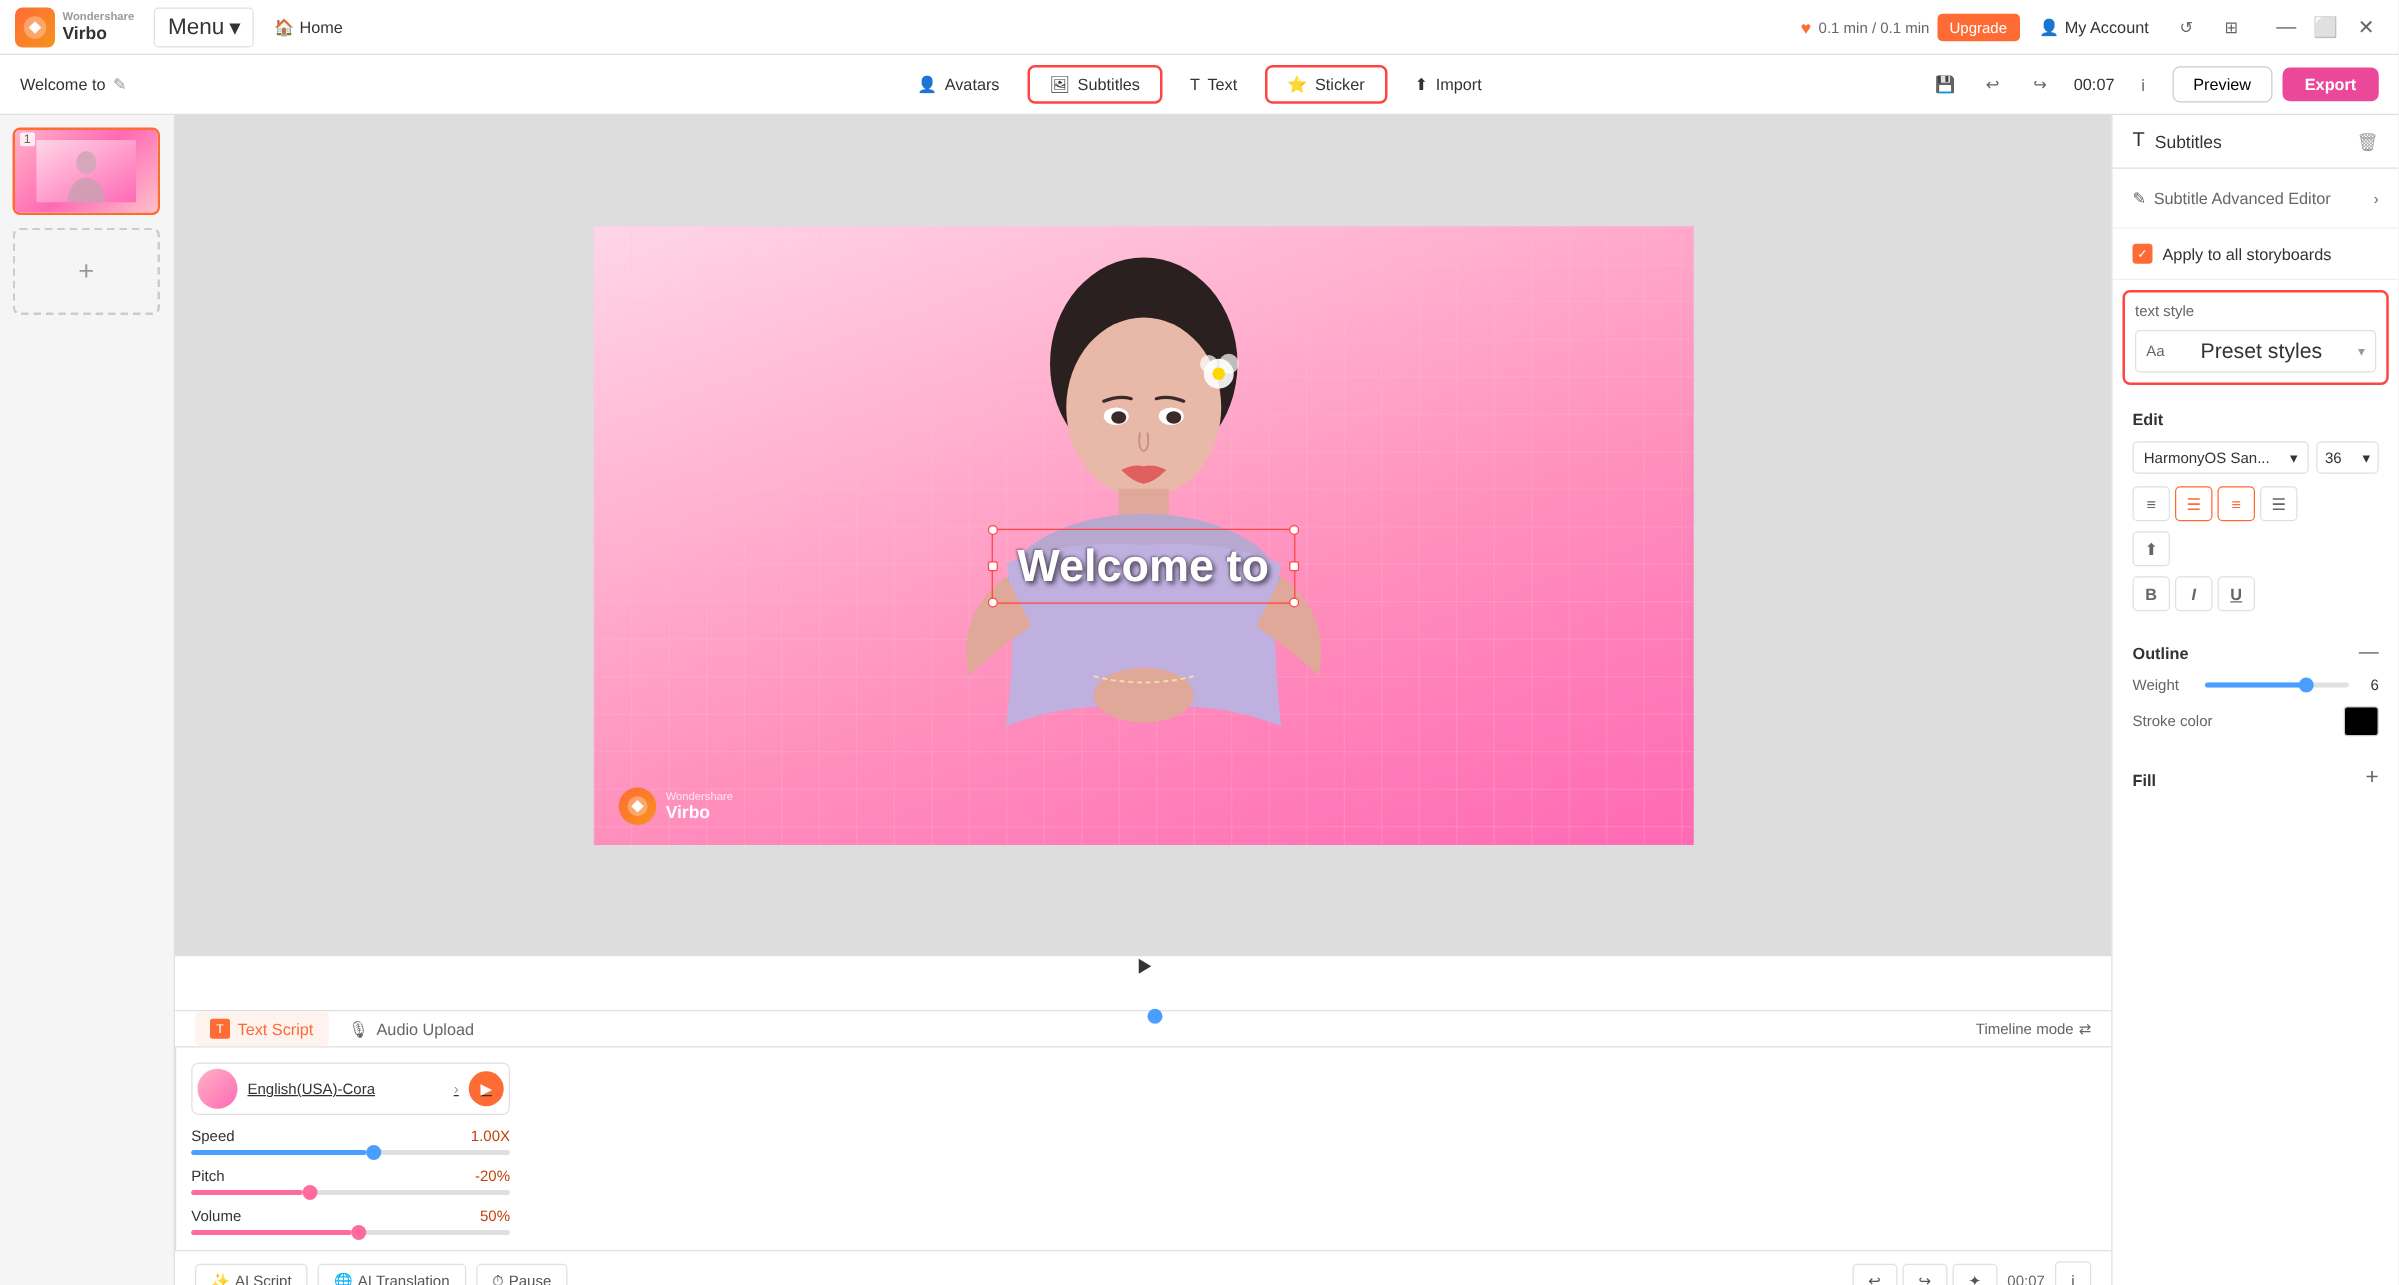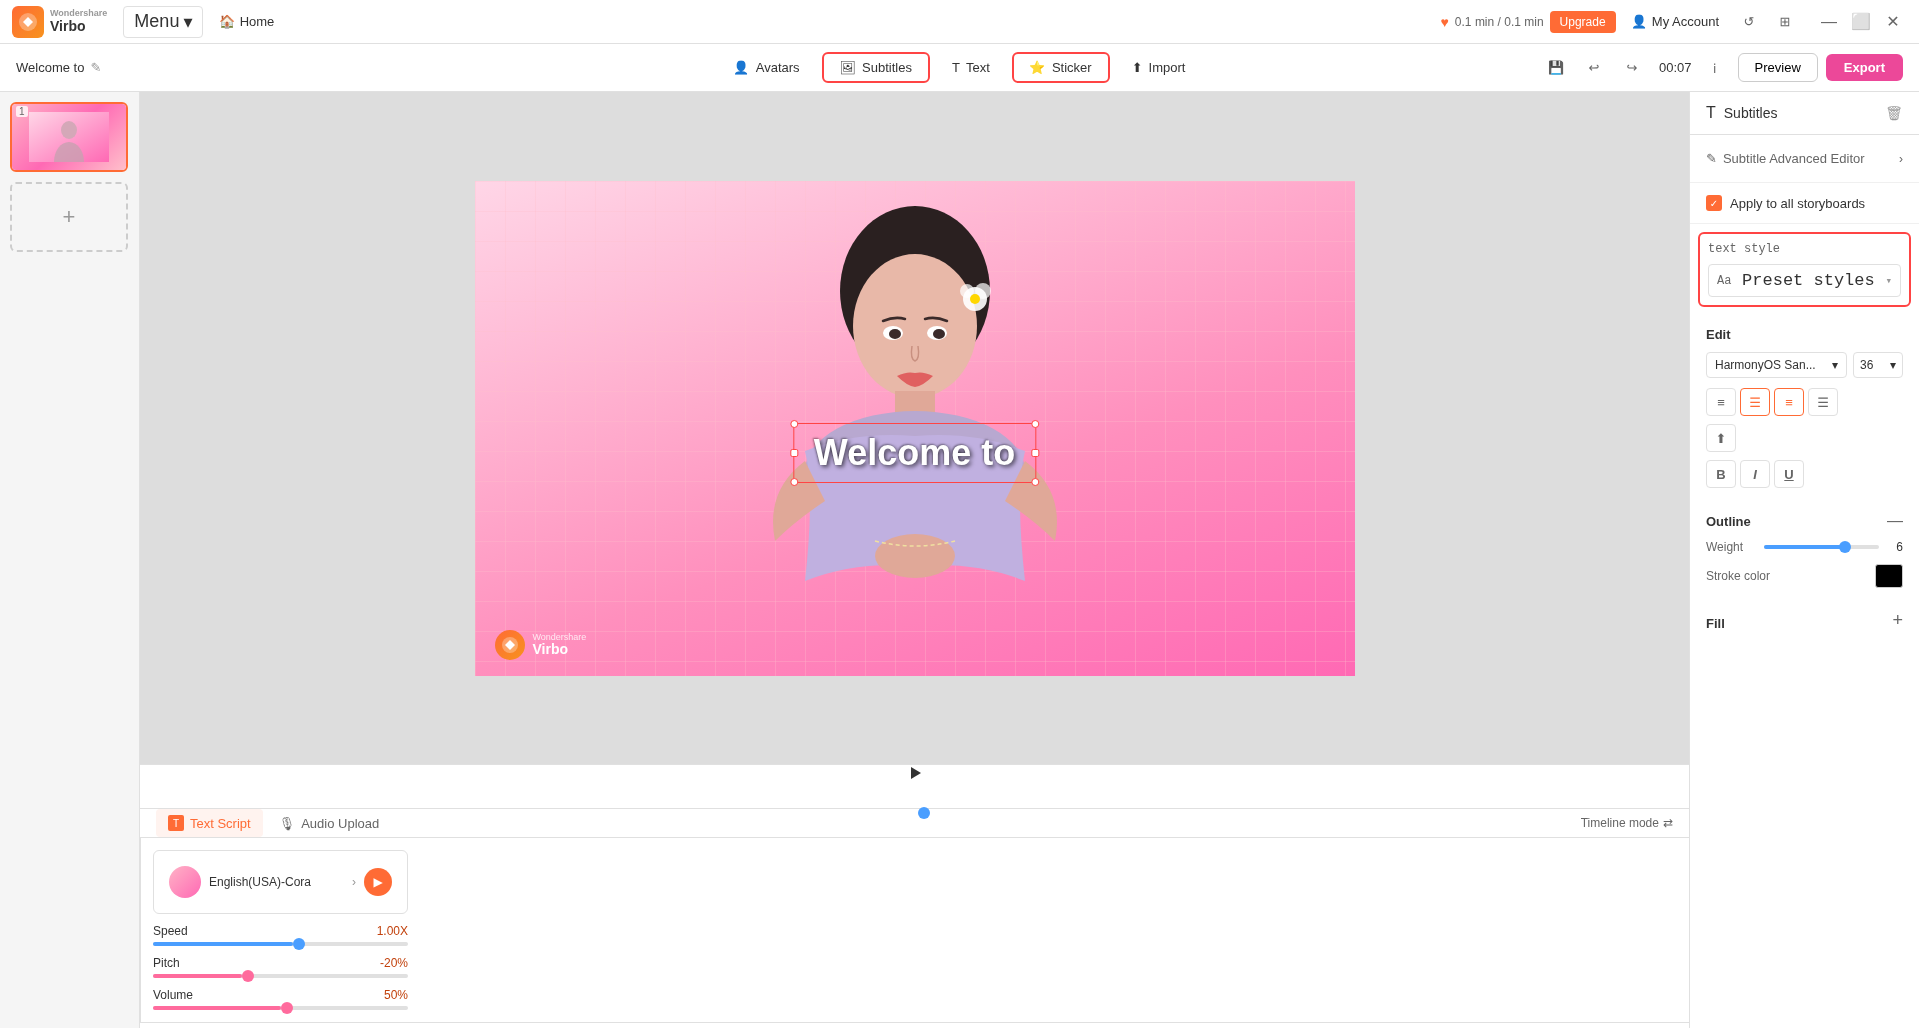--- a/index.html
+++ b/index.html
@@ -69,21 +69,21 @@
     .script-area { background: #fff; border-top: 1px solid #e0e0e0; height: 220px; display: flex; flex-direction: column; }
     .script-tabs { display: flex; align-items: center; padding: 0 16px; height: 40px; border-bottom: 1px solid #e0e0e0; gap: 4px; }
     .script-tab { display: flex; align-items: center; gap: 6px; padding: 6px 12px; cursor: pointer; font-size: 13px; color: #666; border-radius: 4px; }
     .script-tab.active { background: #fff3ef; color: #ff6b35; }
     .script-tab-icon { width: 16px; height: 16px; background: #ff6b35; border-radius: 2px; display: flex; align-items: center; justify-content: center; color: white; font-size: 10px; }
     .timeline-mode { margin-left: auto; display: flex; align-items: center; gap: 4px; font-size: 12px; color: #666; cursor: pointer; }
     .script-content { flex: 1; display: flex; }
     .script-text-area { flex: 1; padding: 12px 16px; }
     .script-text { font-size: 13px; color: #333; line-height: 1.6; }
     .script-voice-panel { width: 280px; border-left: 1px solid #e0e0e0; padding: 12px; display: flex; flex-direction: column; gap: 10px; }
-    .voice-selector { display: flex; align-items: center; gap: 8px; padding: 15px; border: 1px solid #e0e0e0; border-radius: 6px; cursor: pointer; }
+    .voice-selector { display: flex; align-items: center; gap: 8px; padding: 4px; border: 1px solid #e0e0e0; border-radius: 6px; cursor: pointer; text-decoration: underline; }
     .voice-avatar { width: 32px; height: 32px; border-radius: 50%; background: linear-gradient(135deg, #ffb3c6, #ff69b4); }
     .voice-name { flex: 1; font-size: 12px; color: #333; }
     .voice-play { width: 28px; height: 28px; background: #ff6b35; border-radius: 50%; display: flex; align-items: center; justify-content: center; color: white; font-size: 12px; cursor: pointer; }
     .voice-param { display: flex; flex-direction: column; gap: 4px; }
     .voice-param-header { display: flex; justify-content: space-between; font-size: 12px; color: #333; }
     .voice-param-val { color: #c2410c; font-weight: 500; }
     .slider-track { height: 4px; background: #e0e0e0; border-radius: 2px; position: relative; }
     .slider-fill { height: 100%; background: #4a9eff; border-radius: 2px; }
     .slider-thumb { position: absolute; top: 50%; transform: translateY(-50%); width: 12px; height: 12px; background: #4a9eff; border-radius: 50%; }
 
@@ -96,21 +96,21 @@
 
     
     .right-panel { width: 230px; background: #fff; border-left: 1px solid #e0e0e0; display: flex; flex-direction: column; overflow-y: auto; }
     .right-panel-header { display: flex; align-items: center; padding: 12px 16px; border-bottom: 1px solid #e0e0e0; gap: 8px; }
     .right-panel-title { font-size: 14px; color: #333; font-weight: 500; flex: 1; }
     .right-panel-section { padding: 12px 16px; border-bottom: 1px solid #f0f0f0; }
     .section-link { display: flex; align-items: center; gap: 6px; font-size: 13px; color: #666; cursor: pointer; padding: 4px 0; }
     .section-link-arrow { margin-left: auto; font-size: 12px; }
     .checkbox-row { display: flex; align-items: center; gap: 8px; font-size: 13px; color: #333; cursor: pointer; }
     .checkbox { width: 16px; height: 16px; background: #ff6b35; border-radius: 3px; display: flex; align-items: center; justify-content: center; color: white; font-size: 10px; }
-    .text-style-section { border: 2px solid #ff4444; border-radius: 6px; margin: 8px; padding: 8px; font-family: Liberation Mono, monospace; }
+    .text-style-section { border: 2px solid #ff4444; border-radius: 6px; margin: 8px; padding: 8px; }
     .text-style-label { font-size: 12px; color: #666; font-weight: 500; margin-bottom: 8px; }
     .preset-styles-row { display: flex; align-items: center; gap: 6px; padding: 6px 8px; border: 1px solid #e0e0e0; border-radius: 4px; cursor: pointer; }
     .preset-icon { font-size: 12px; color: #666; }
     .preset-label { flex: 1; font-size: 17px; color: #333; text-align: center; }
     .preset-arrow { font-size: 11px; color: #999; }
     .edit-section { padding: 12px 16px; }
     .edit-title { font-size: 13px; font-weight: 600; color: #333; margin-bottom: 10px; }
     .font-row { display: flex; align-items: center; gap: 6px; margin-bottom: 10px; }
     .font-select { flex: 1; display: flex; align-items: center; justify-content: space-between; padding: 5px 8px; border: 1px solid #e0e0e0; border-radius: 4px; cursor: pointer; font-size: 12px; }
     .size-select { width: 50px; display: flex; align-items: center; justify-content: space-between; padding: 5px 6px; border: 1px solid #e0e0e0; border-radius: 4px; cursor: pointer; font-size: 12px; }

